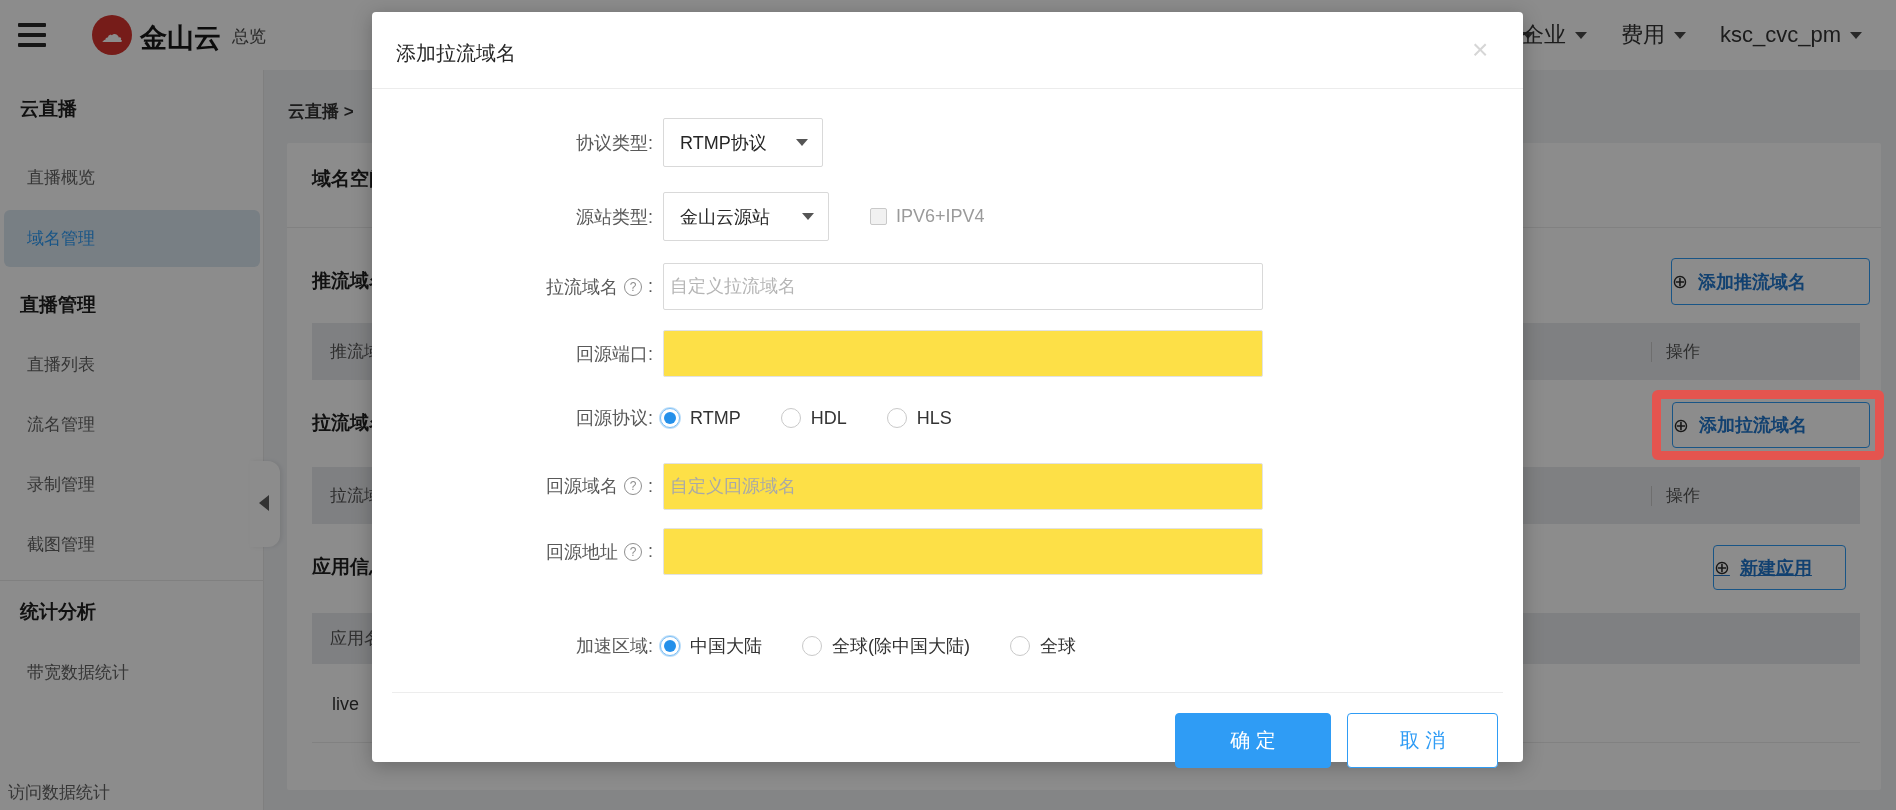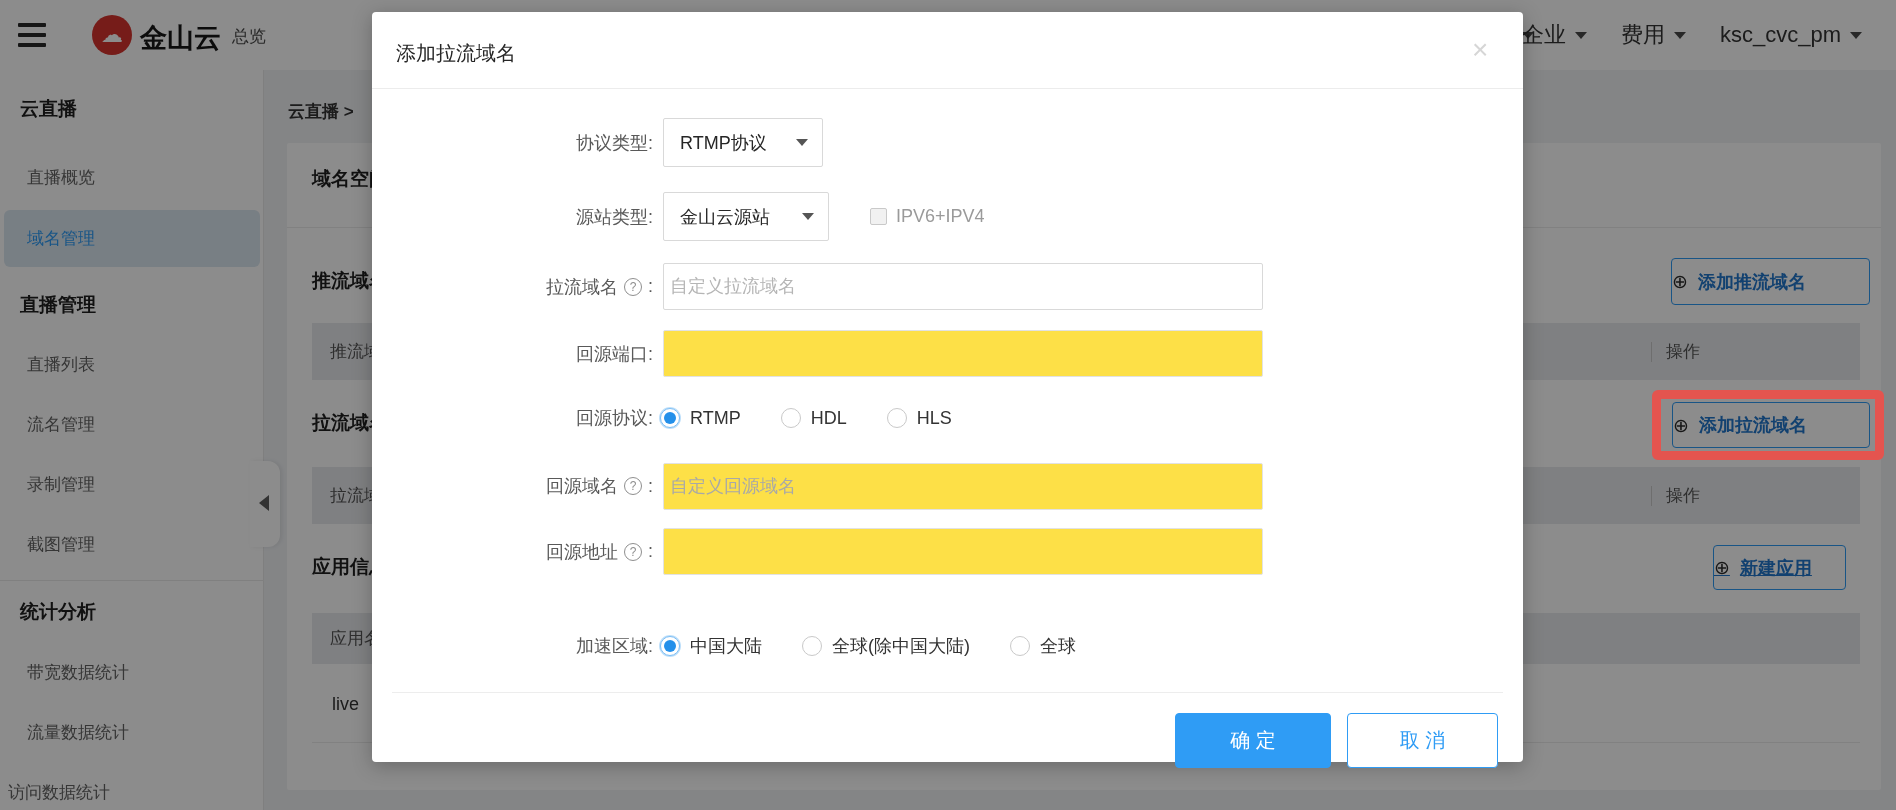--- a/index.html
+++ b/index.html
@@ -124,21 +124,20 @@
     <div class="s-item" style="top:94px;">直播概览</div>
     <div class="s-item active-row" style="top:140px;">域名管理</div>
     <div class="s-title" style="top:221px;">直播管理</div>
     <div class="s-item" style="top:281px;">直播列表</div>
     <div class="s-item" style="top:341px;">流名管理</div>
     <div class="s-item" style="top:401px;">录制管理</div>
     <div class="s-item" style="top:461px;">截图管理</div>
     <div class="s-divider" style="top:510px;"></div>
     <div class="s-title" style="top:528px;">统计分析</div>
     <div class="s-item" style="top:589px;">带宽数据统计</div>
-    <div class="s-item" style="top:649px;">流量数据统计</div>
     <div class="s-item" style="top:709px;padding-left:8px;">访问数据统计</div>
     <div class="collapse-tab">
       <span class="tri"></span>
     </div>
   </div>
 
   <div class="breadcrumb">云直播 &gt;</div>
 
   <div class="card"></div>
 

